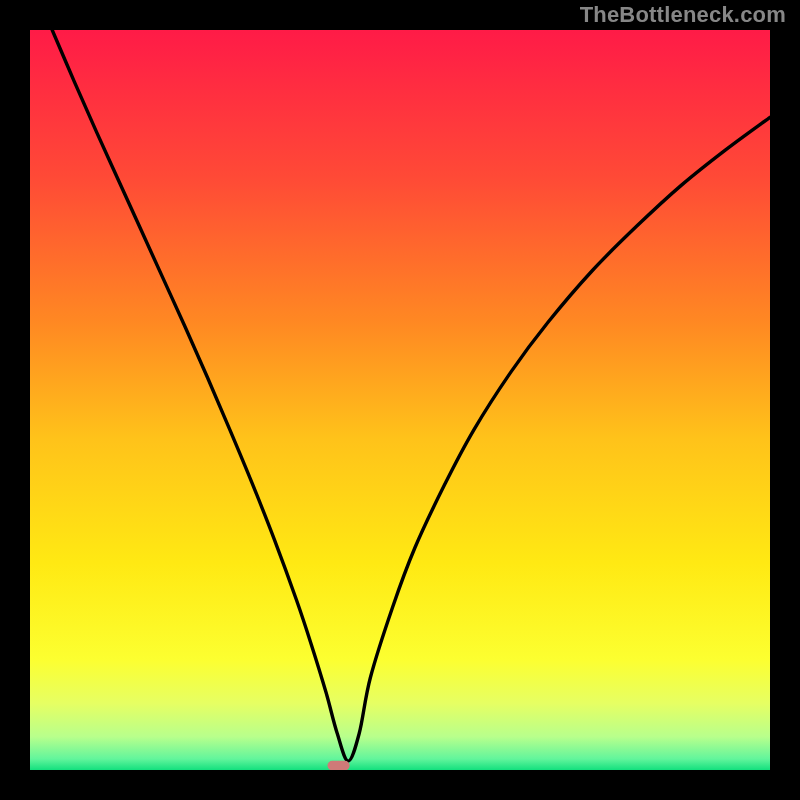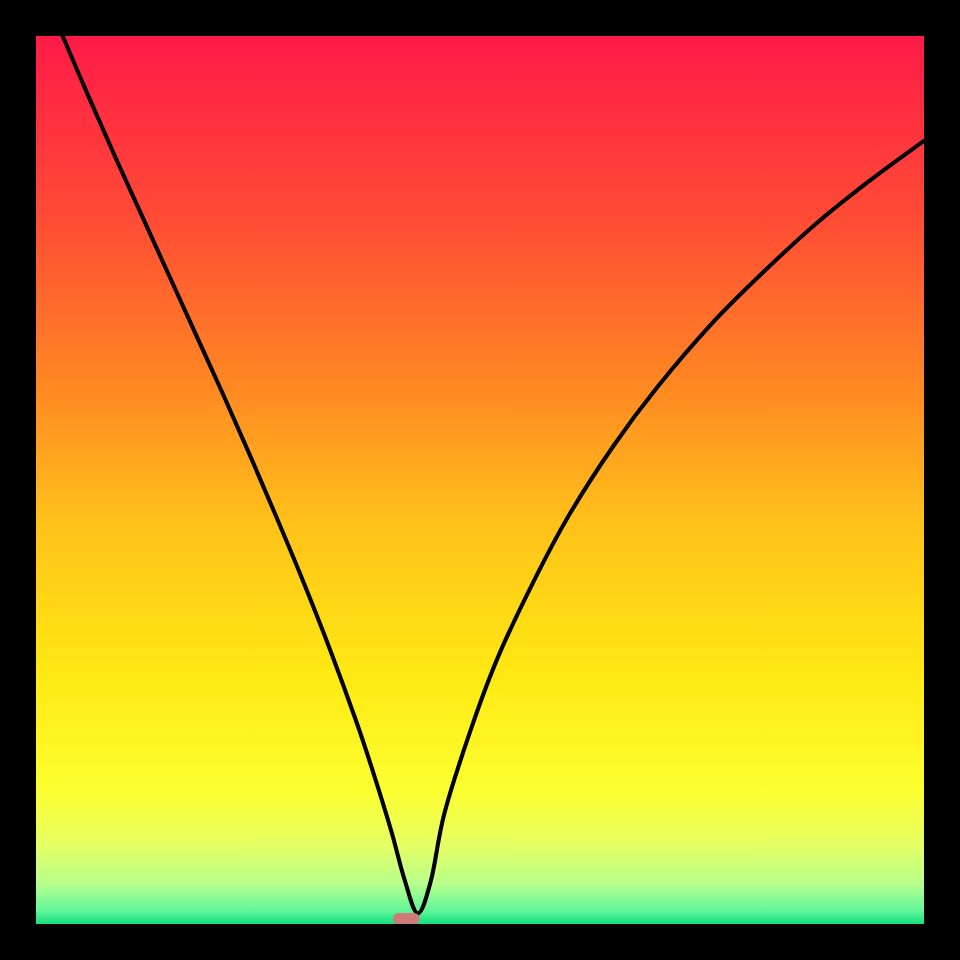--- a/index.html
+++ b/index.html
@@ -55,20 +55,21 @@
   }
   .min-marker {
     fill: #cf7a78;
     stroke: none;
   }
 </style>
 </head>
 <body>
 
 <div class="frame">
+  <div class="watermark">TheBottleneck.com</div>
 
   <div class="plot-area">
     <div class="gradient-bg" style="background: linear-gradient(rgb(255, 27, 71) 0%, rgb(255, 74, 54) 20%, rgb(255, 138, 34) 40%, rgb(255, 194, 26) 55%, rgb(255, 233, 19) 72%, rgb(252, 255, 48) 85%, rgb(230, 255, 99) 91%, rgb(184, 255, 140) 95.5%, rgb(98, 245, 156) 98.5%, rgb(19, 224, 126) 100%);"></div>
 
     <svg class="curve" viewBox="0 0 740 740" preserveAspectRatio="none">
       <path d="M 22.20 0.00 C 25.90 8.63, 37.00 34.78, 44.40 51.80 C 51.80 68.82, 59.20 85.59, 66.60 102.12 C 74.00 118.65, 81.40 134.68, 88.80 150.96 C 96.20 167.24, 103.60 183.52, 111.00 199.80 C 118.40 216.08, 125.80 232.36, 133.20 248.64 C 140.60 264.92, 148.00 280.95, 155.40 297.48 C 162.80 314.01, 170.20 330.78, 177.60 347.80 C 185.00 364.82, 192.40 382.09, 199.80 399.60 C 207.20 417.11, 214.60 434.63, 222.00 452.88 C 229.40 471.13, 236.80 489.63, 244.20 509.12 C 251.60 528.61, 260.23 552.29, 266.40 569.80 C 272.57 587.31, 276.27 598.78, 281.20 614.20 C 286.13 629.62, 291.68 647.50, 296.00 662.30 C 300.32 677.10, 303.40 691.53, 307.10 703.00 C 310.80 714.47, 314.50 731.12, 318.20 731.12 C 321.90 731.12, 325.60 716.94, 329.30 703.00 C 333.00 689.06, 334.85 668.47, 340.40 647.50 C 345.95 626.53, 355.20 598.78, 362.60 577.20 C 370.00 555.62, 376.17 538.35, 384.80 518.00 C 393.43 497.65, 404.53 474.83, 414.40 455.10 C 424.27 435.37, 432.90 418.47, 444.00 399.60 C 455.10 380.73, 468.67 359.76, 481.00 341.88 C 493.33 324.00, 504.43 309.20, 518.00 292.30 C 531.57 275.40, 547.60 256.53, 562.40 240.50 C 577.20 224.47, 592.00 210.28, 606.80 196.10 C 621.60 181.92, 636.40 168.10, 651.20 155.40 C 666.00 142.70, 680.80 131.23, 695.60 119.88 C 710.40 108.53, 732.60 92.75, 740.00 87.32"></path>
       <rect class="min-marker" x="297.48" y="730.75" width="22.20" height="9.62" rx="4.81" ry="4.81" fill="#cf7a78"></rect>
     </svg>
   </div>
 </div>

